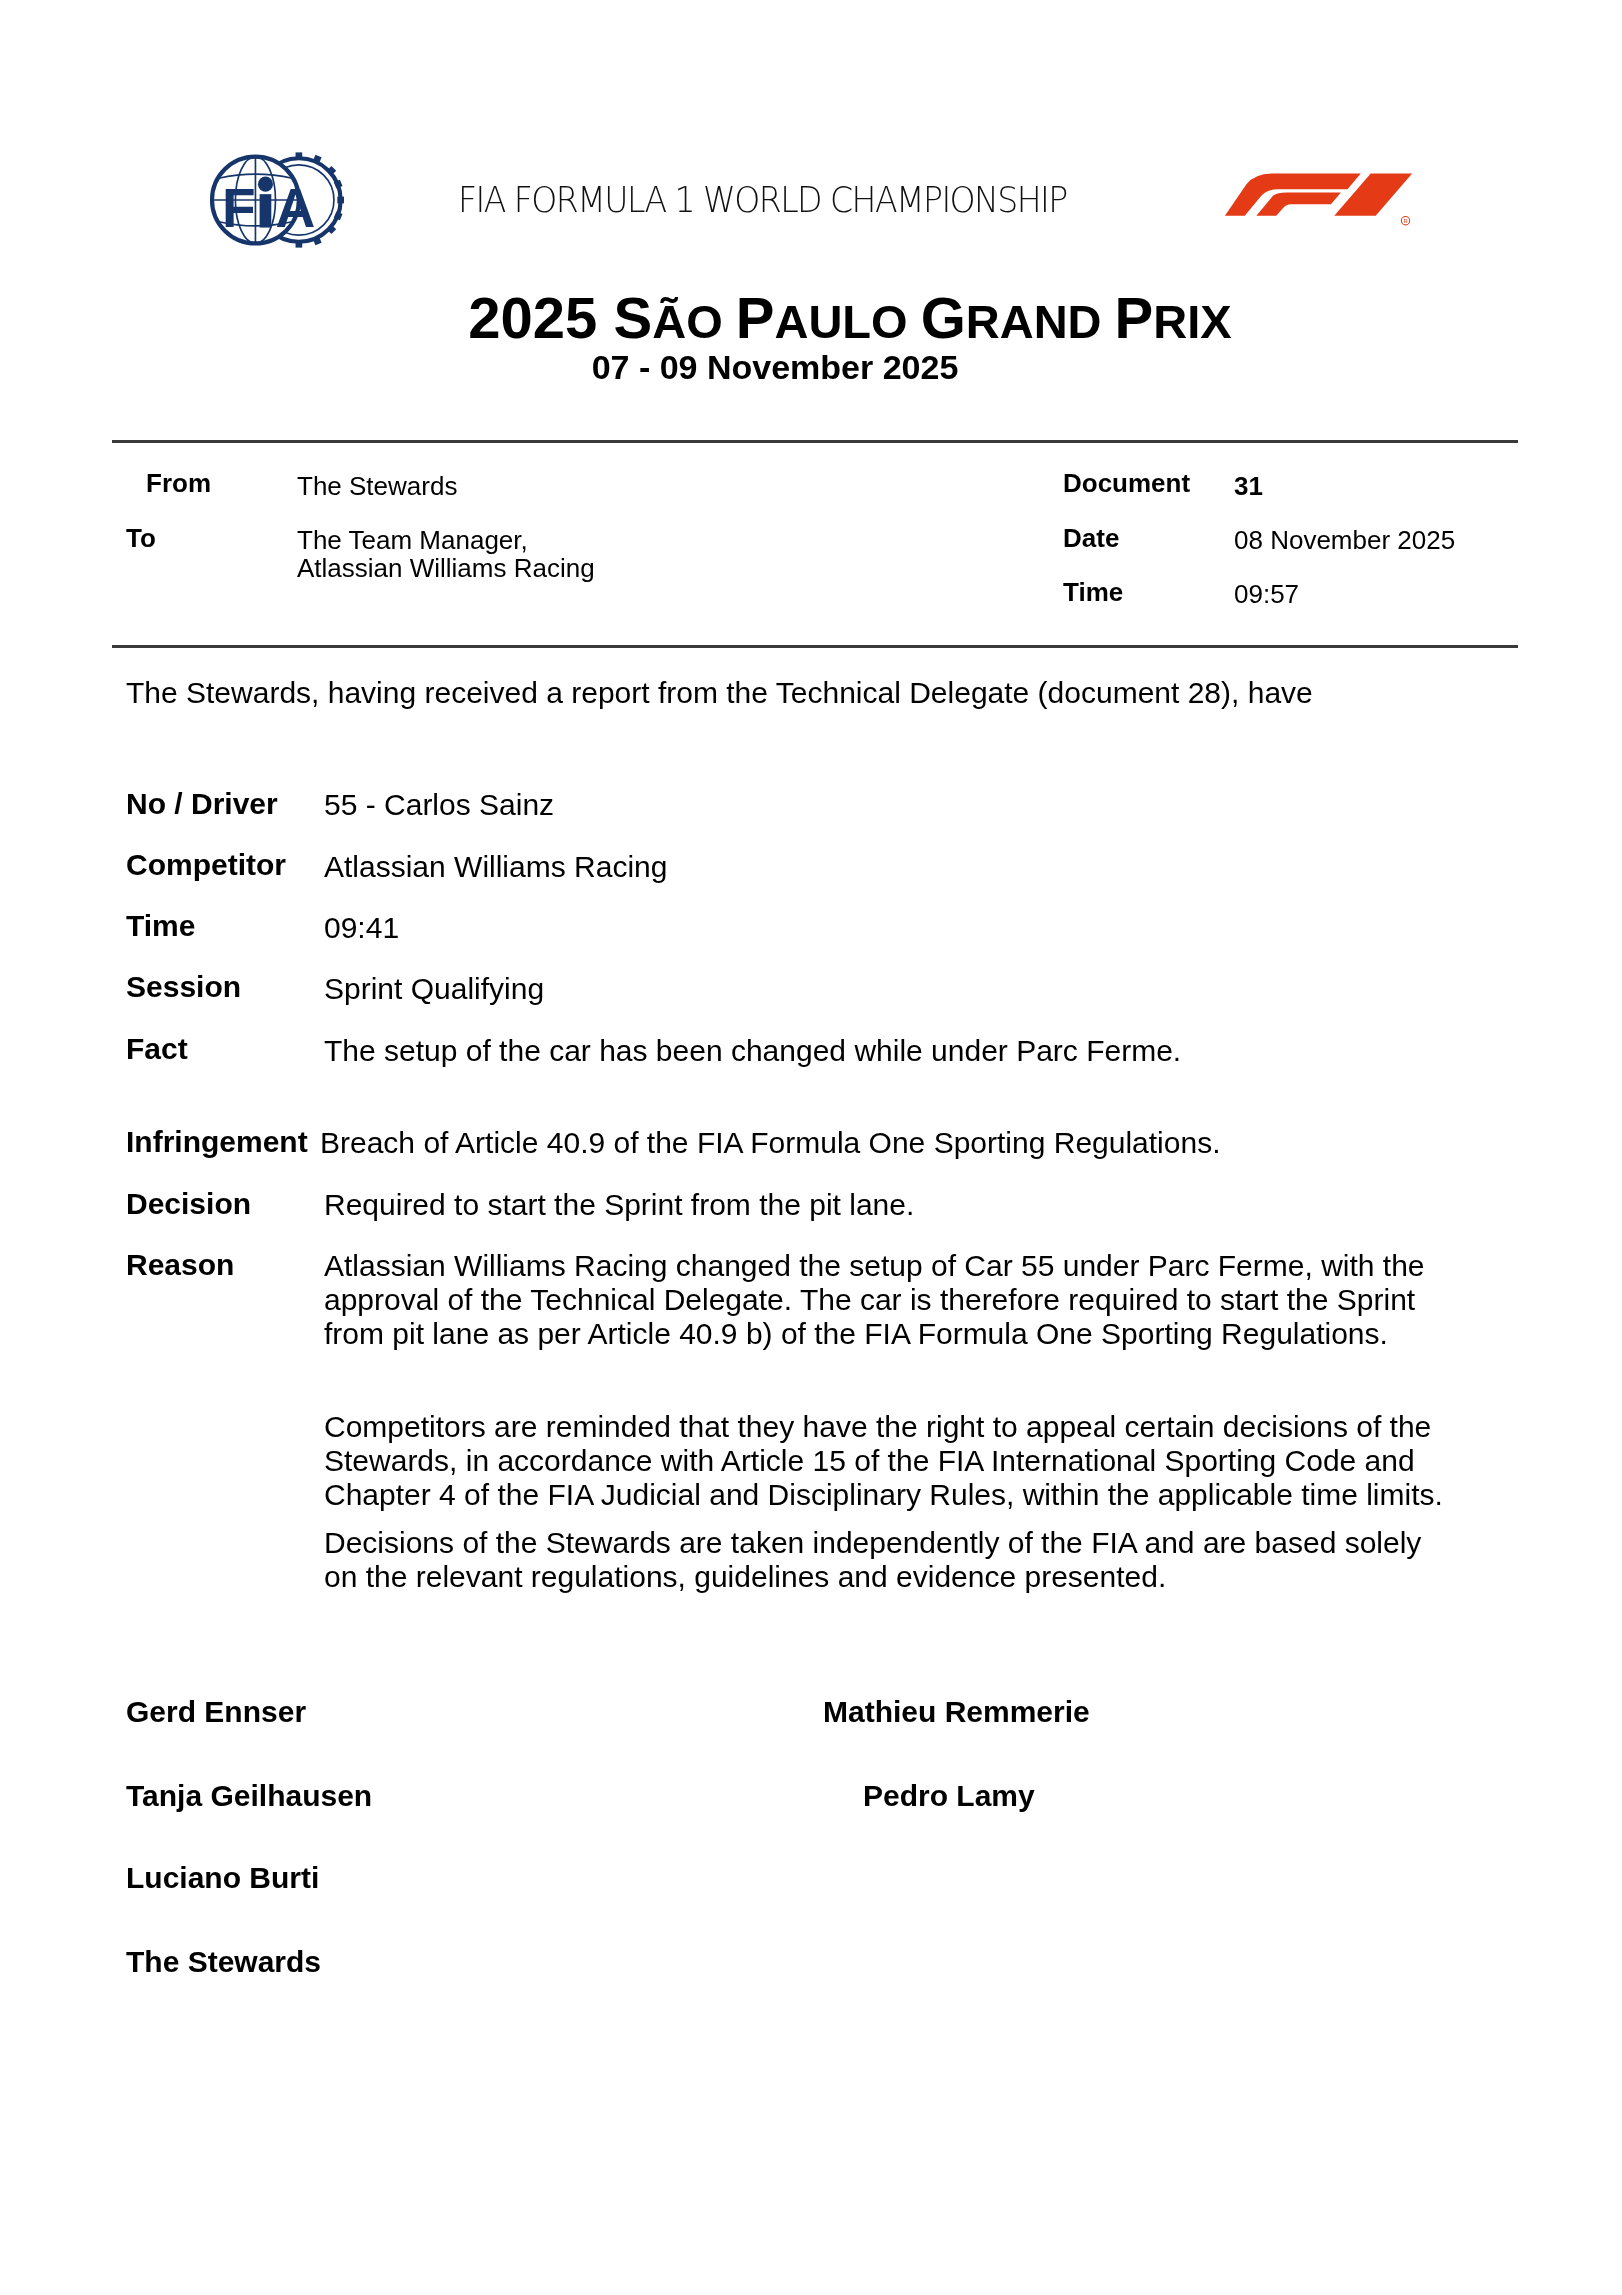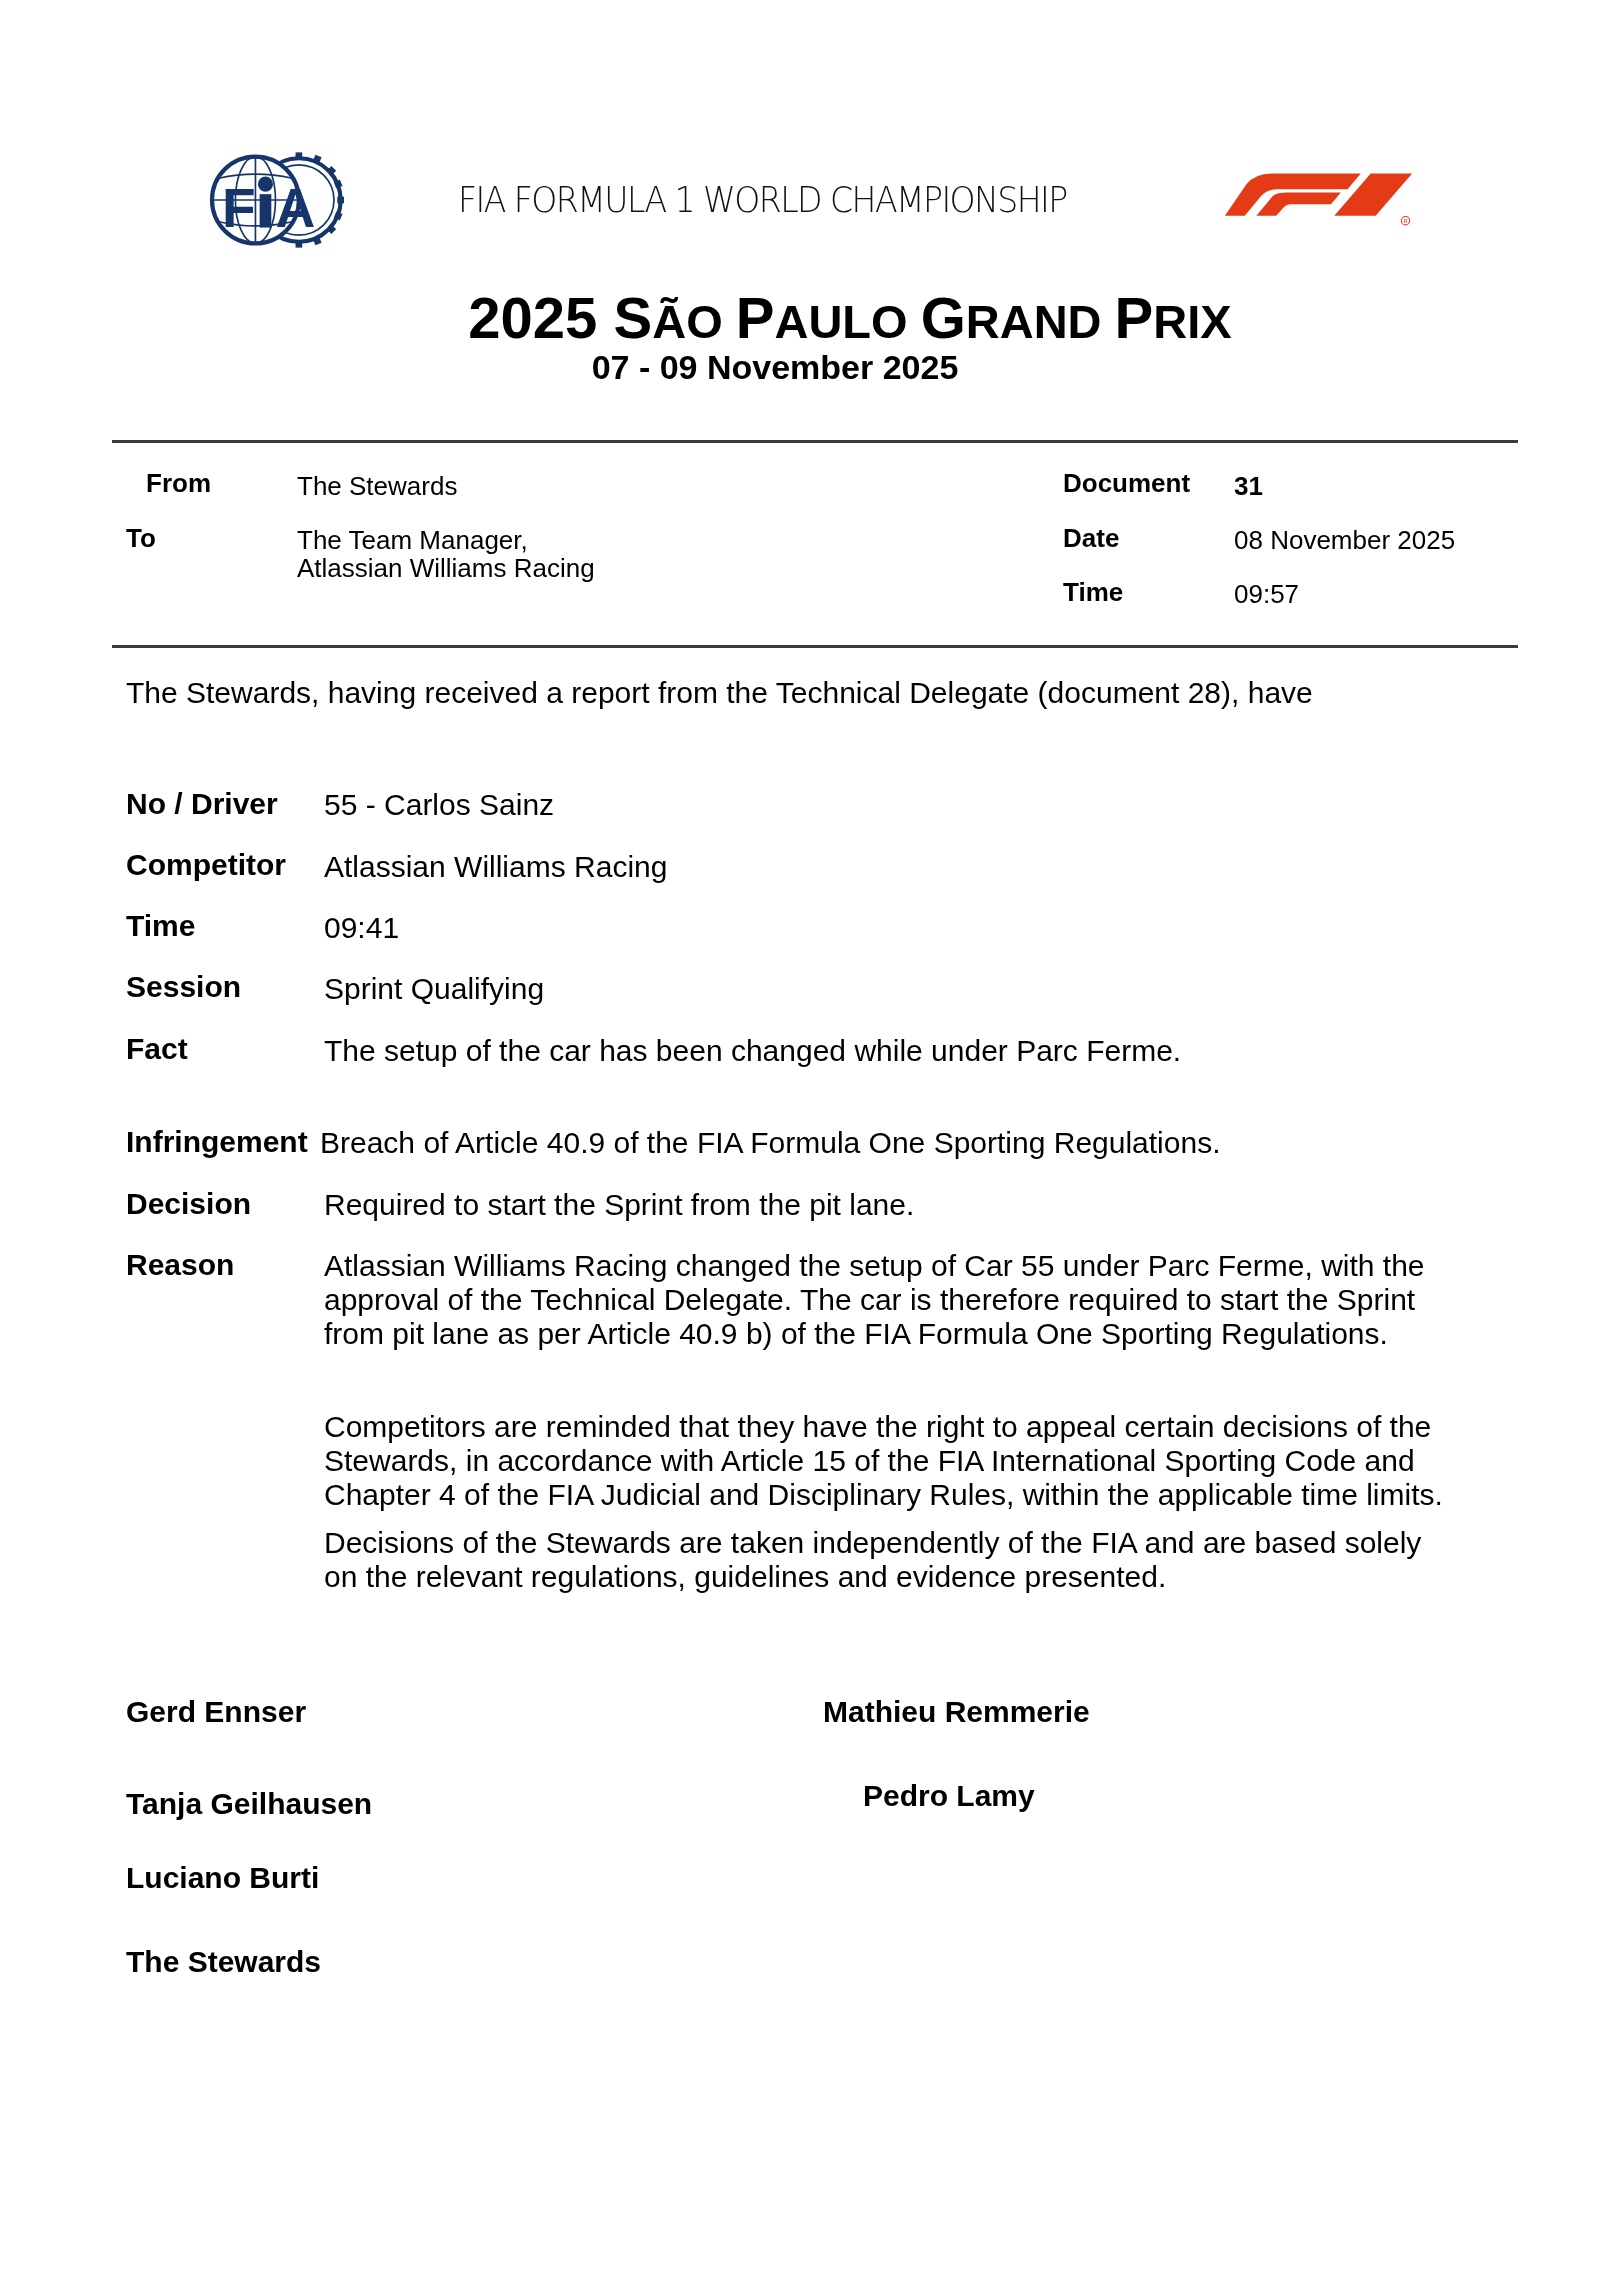--- a/index.html
+++ b/index.html
@@ -213,19 +213,19 @@
   <div>Competitors are reminded that they have the right to appeal certain decisions of the</div>
   <div>Stewards, in accordance with Article 15 of the FIA International Sporting Code and</div>
   <div>Chapter 4 of the FIA Judicial and Disciplinary Rules, within the applicable time limits.</div>
 </div>
 <div class="abs para" style="top:1526px;">
   <div>Decisions of the Stewards are taken independently of the FIA and are based solely</div>
   <div>on the relevant regulations, guidelines and evidence presented.</div>
 </div>
 
 <div class="abs signatory" style="left:126px; top:1695px;">Gerd Ennser</div>
-<div class="abs signatory" style="left:126px; top:1779px;margin-top:8px;">Tanja Geilhausen</div>
+<div class="abs signatory" style="left:126px; top:1779px;">Tanja Geilhausen</div>
 <div class="abs signatory" style="left:126px; top:1861px;">Luciano Burti</div>
 <div class="abs signatory" style="left:126px; top:1945px;">The Stewards</div>
 
 <div class="abs signatory" style="left:823px; top:1695px;">Mathieu Remmerie</div>
 <div class="abs signatory" style="left:823px; top:1779px;margin-left:40px;">Pedro Lamy</div>
 
 
 </body></html>

